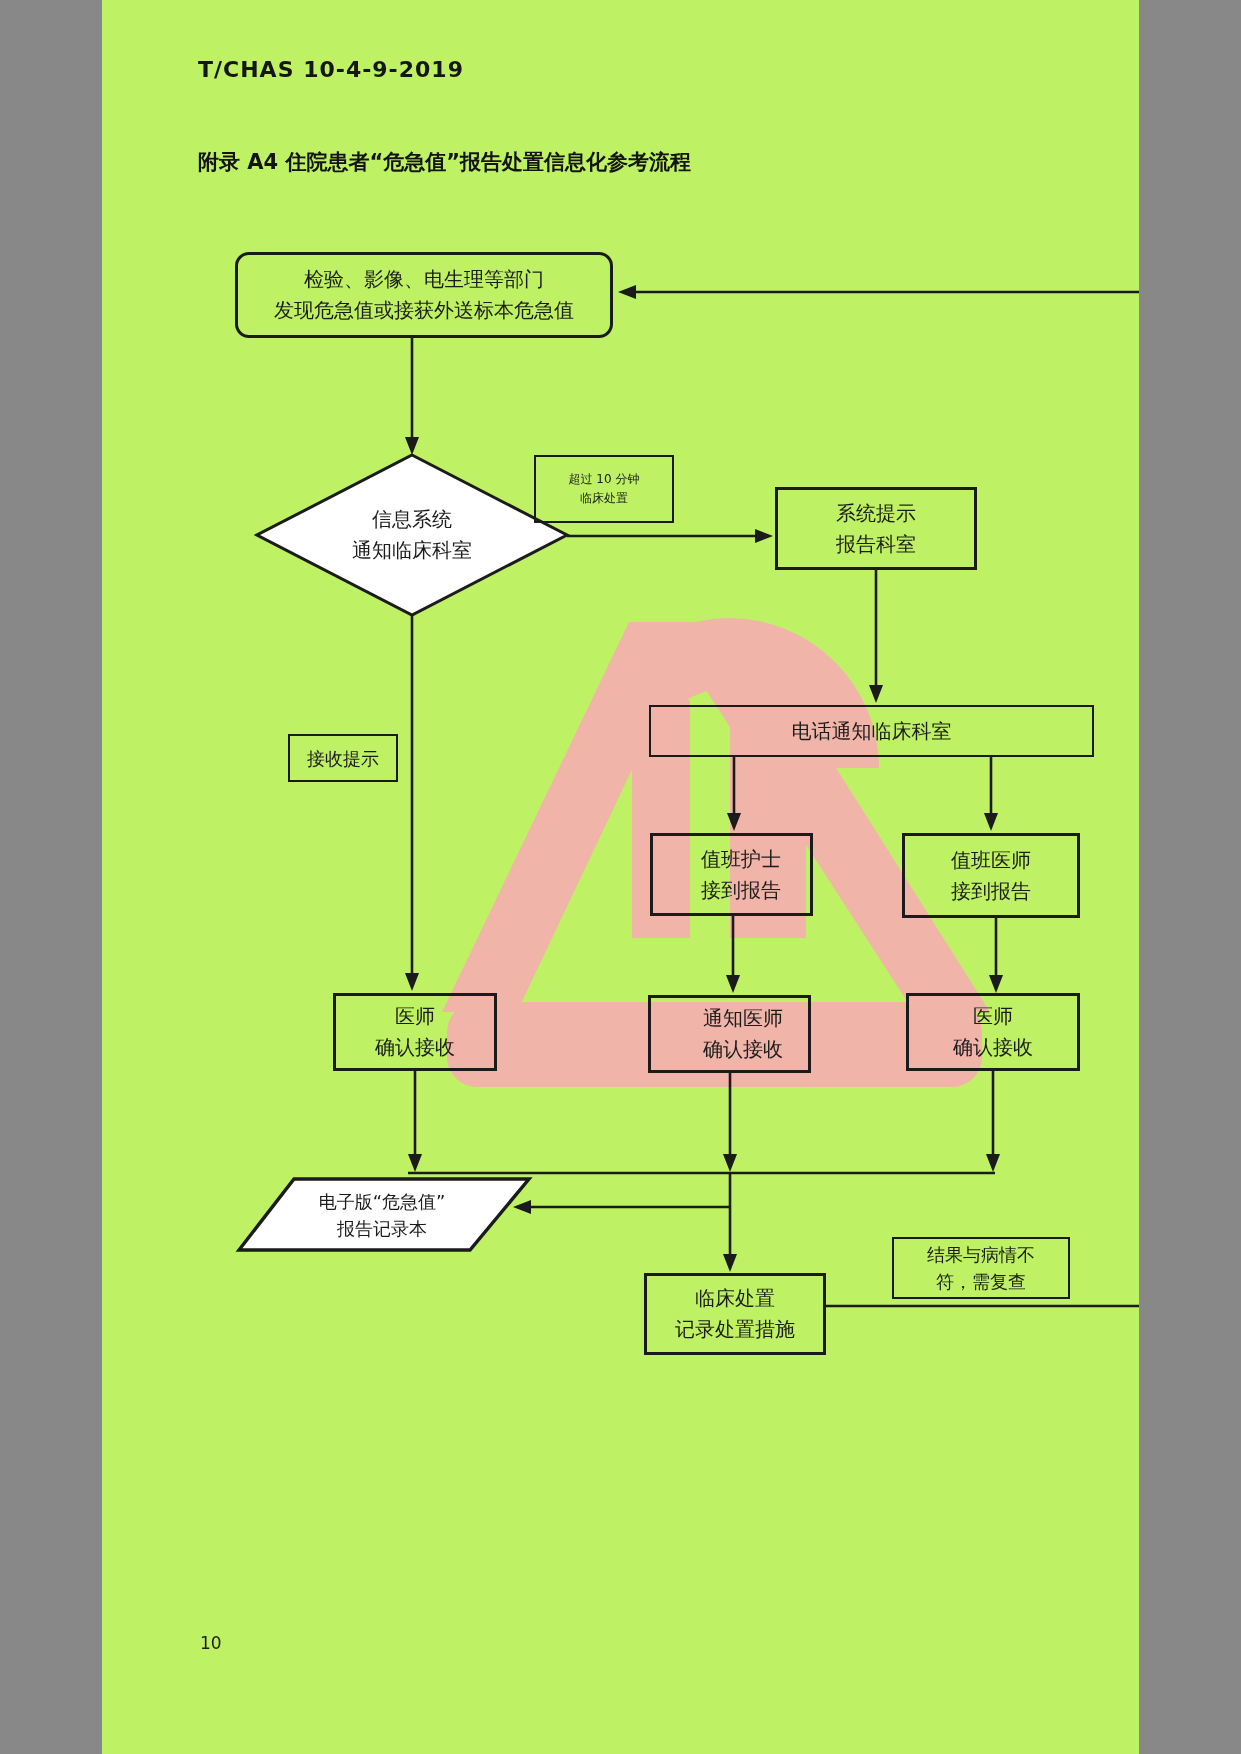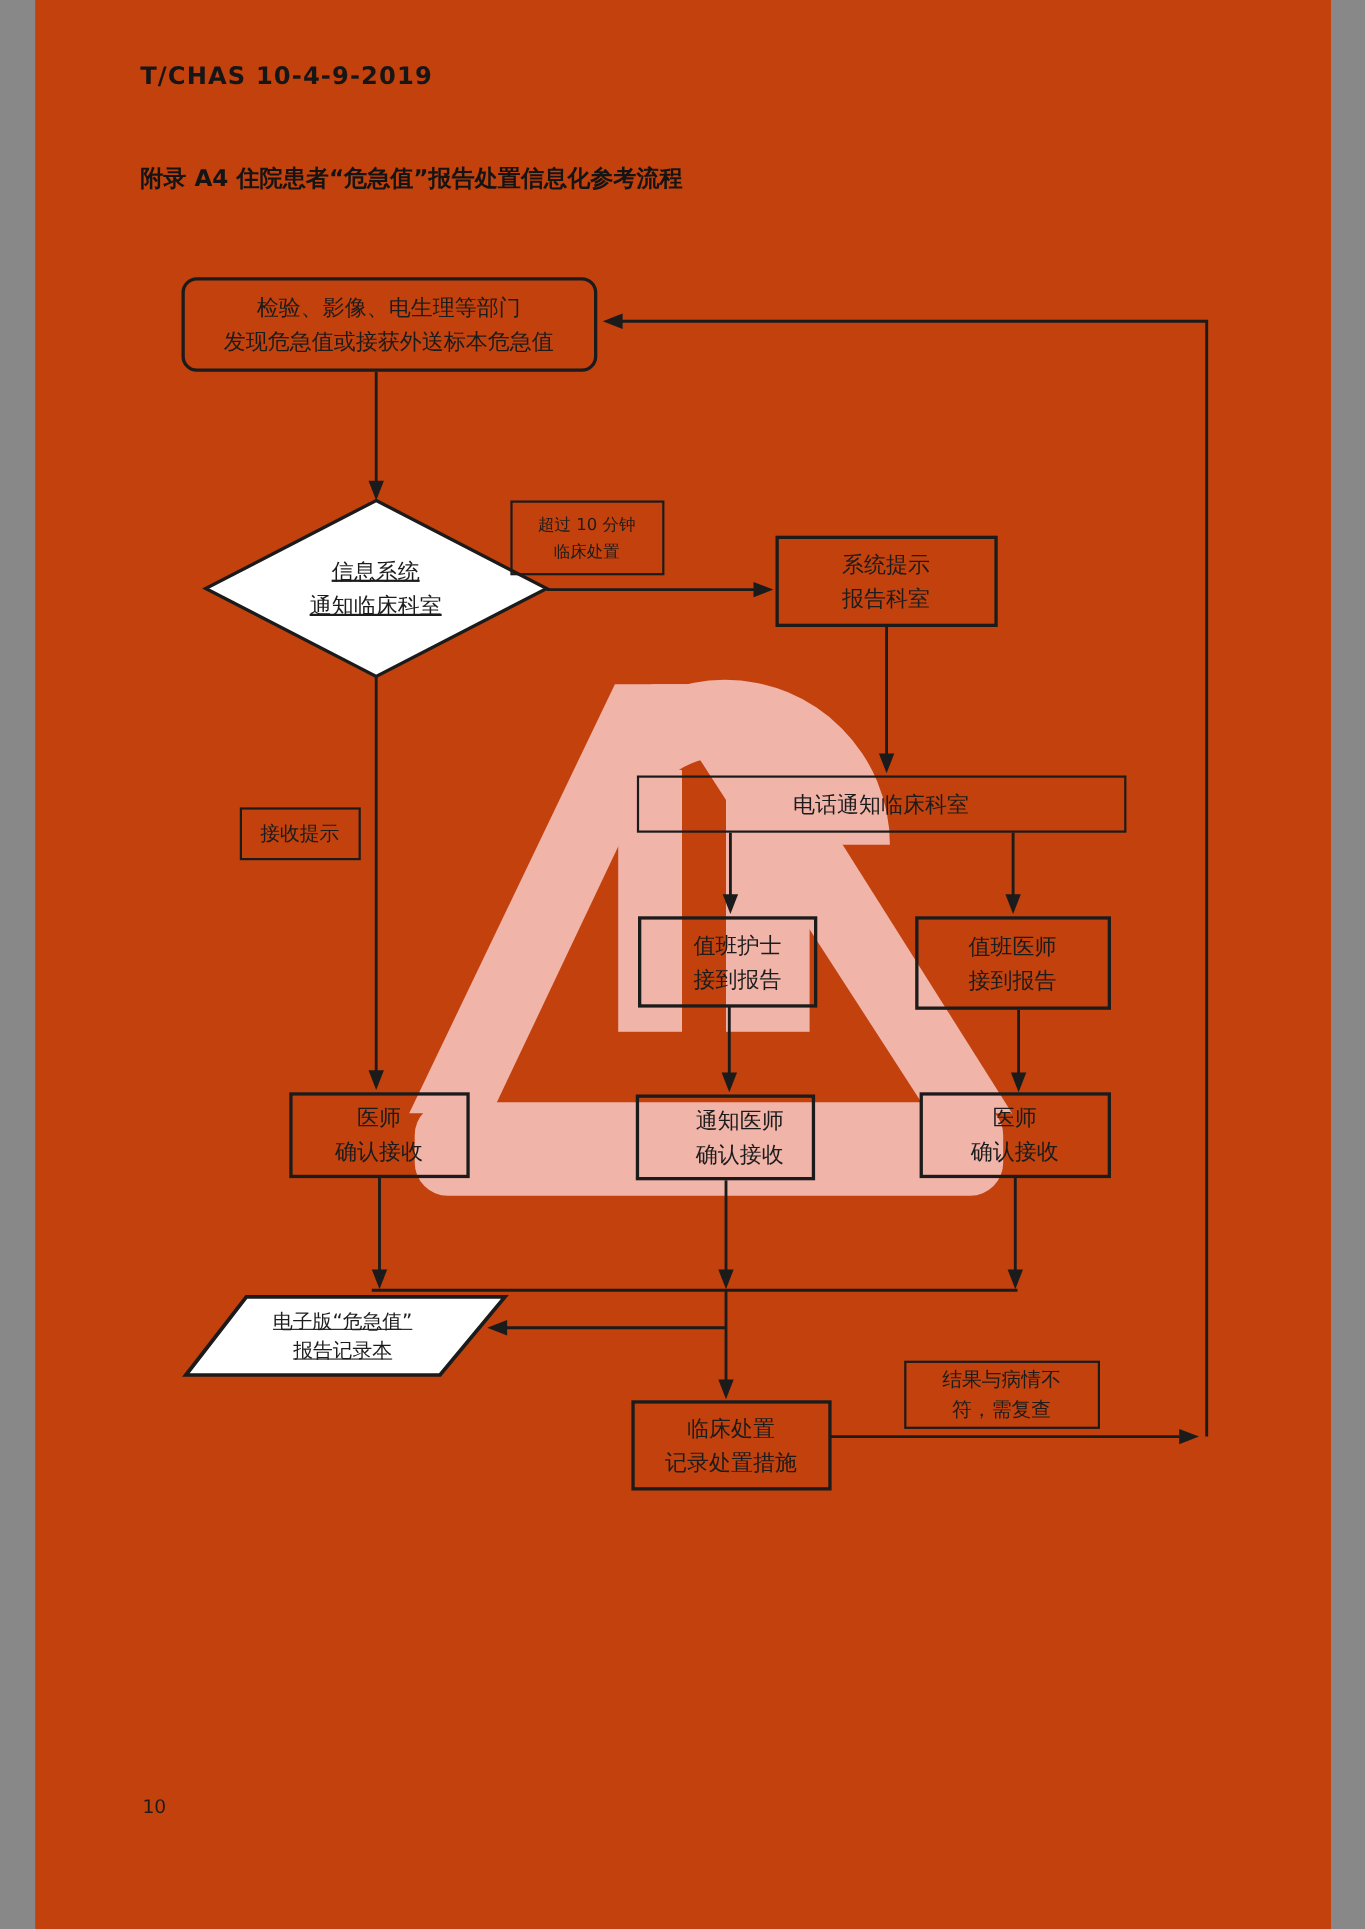--- a/index.html
+++ b/index.html
@@ -1,19 +1,19 @@
 <!DOCTYPE html>
 <html><head>
 <meta charset="utf-8">
 <style>
   html,body{margin:0;padding:0;background:#888;}
   .page{
     position:relative;
-    width:1178px;height:1754px;
-    background:#c2410c;
+    width:1037px;height:1754px;
+    background:#bef264;
     font-family:"DejaVu Sans","Liberation Sans",sans-serif;
     color:#1c1c1c;
     overflow:hidden;
     margin:0 auto;
   }
   .abs{position:absolute;}
   .doc-code{
     left:96px;top:57px;
     font-size:22px;font-weight:700;letter-spacing:1px;
     color:#161616;
@@ -29,22 +29,22 @@
   .node{
     position:absolute;z-index:3;
     border:3px solid #1b1b1b;
     background:transparent;
     box-sizing:border-box;
     display:flex;flex-direction:column;justify-content:center;align-items:center;
     text-align:left;
     font-size:20px;line-height:1.55;color:#1c1c1c;
   }
   .node.rounded{border-radius:14px;}
-  .node.noborder{border:none;text-decoration:underline;}
-  .node.f17{font-size:15px;line-height:1.6;}
+  .node.noborder{border:none;}
+  .node.f17{font-size:12px;line-height:1.6;}
   .node.f18{font-size:18px;line-height:1.5;}
   .node span{display:block;white-space:nowrap;}
   .page-number{
     left:98px;top:1633px;font-size:17px;color:#1c1c1c;
   }
 </style>
 </head>
 <body>
 
 <div class="page">

